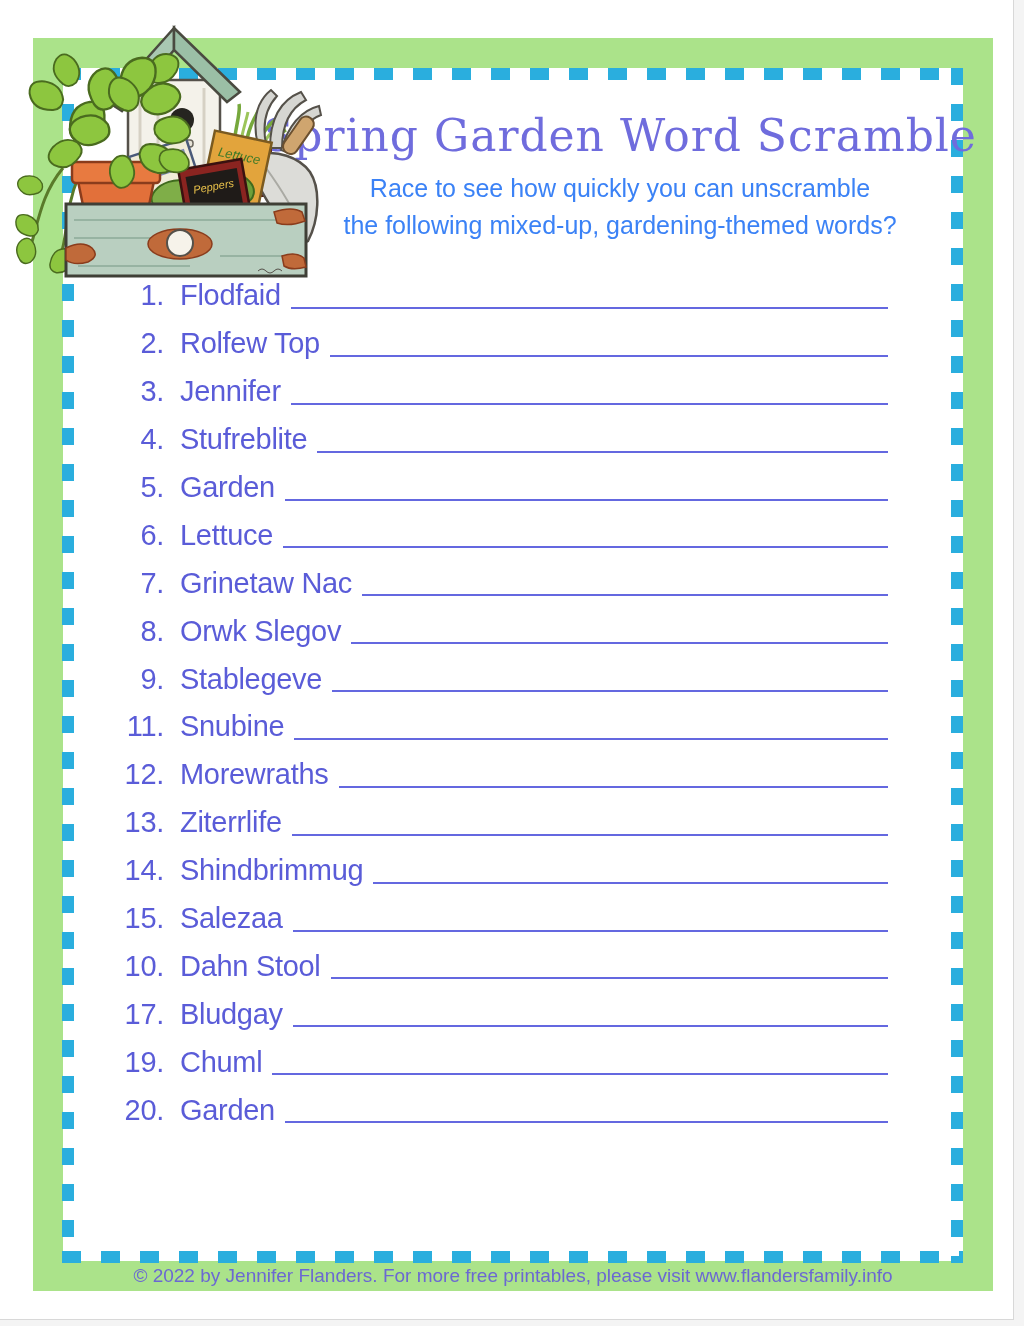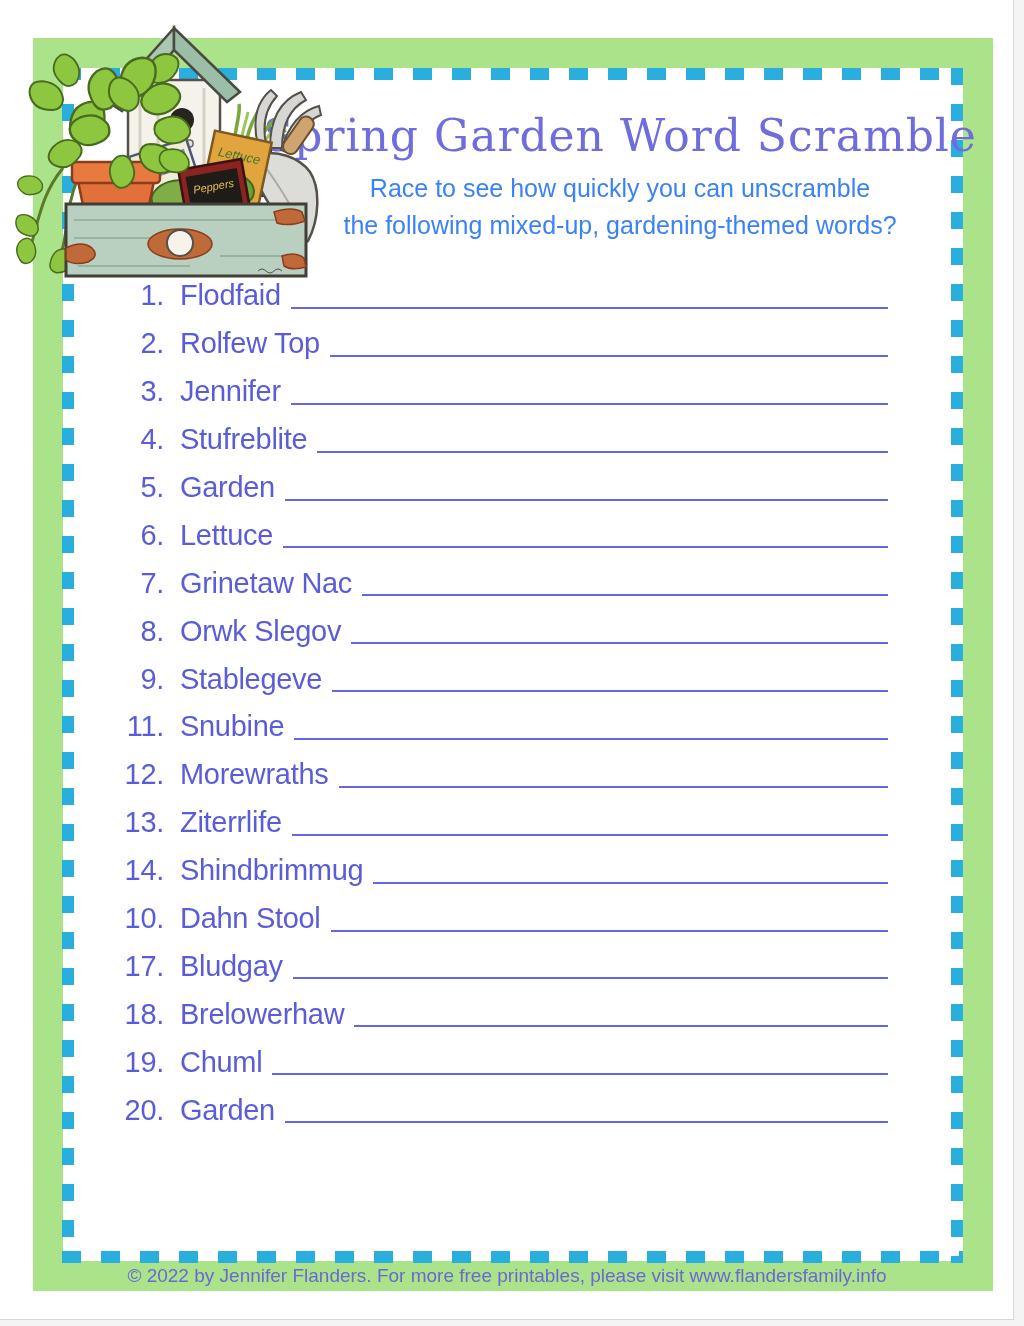--- a/index.html
+++ b/index.html
@@ -58,21 +58,21 @@
   }
   .row .num { width:64px; text-align:right; flex:0 0 auto; }
   .row .word { margin-left:16px; white-space:nowrap; flex:0 0 auto; }
   .row .blank {
     flex:1 1 auto; height:0; margin-left:10px;
     border-top:2px solid #6468e0;
     transform:translateY(12px);
   }
 
   .footer {
-    position:absolute; left:27px; top:1261px; width:960px; height:30px;
+    position:absolute; left:33px; top:1261px; width:960px; height:30px;
     line-height:30px; text-align:center; z-index:3;
     font-size:19px; color:#6b68d2;
   }
 
   .illustration {
     position:absolute; left:8px; top:8px; width:318px; height:272px; z-index:5;
   }
 </style>
 </head>
 <body>
@@ -165,38 +165,38 @@
     <span class="word">Ziterrlife</span>
     <span class="blank"></span>
   </div>
 
   <div class="row">
     <span class="num">14.</span>
     <span class="word">Shindbrimmug</span>
     <span class="blank"></span>
   </div>
 
+  <div class="row">
+    <span class="num">15.</span>
+    <span class="word">Salezaa</span>
+    <span class="blank"></span>
+  </div>
 
   <div class="row">
     <span class="num">10.</span>
     <span class="word">Dahn Stool</span>
     <span class="blank"></span>
   </div>
 
   <div class="row">
     <span class="num">17.</span>
     <span class="word">Bludgay</span>
     <span class="blank"></span>
   </div>
 
-  <div class="row">
-    <span class="num">18.</span>
-    <span class="word">Brelowerhaw</span>
-    <span class="blank"></span>
-  </div>
 
   <div class="row">
     <span class="num">19.</span>
     <span class="word">Chuml</span>
     <span class="blank"></span>
   </div>
 
   <div class="row">
     <span class="num">20.</span>
     <span class="word">Garden</span>

